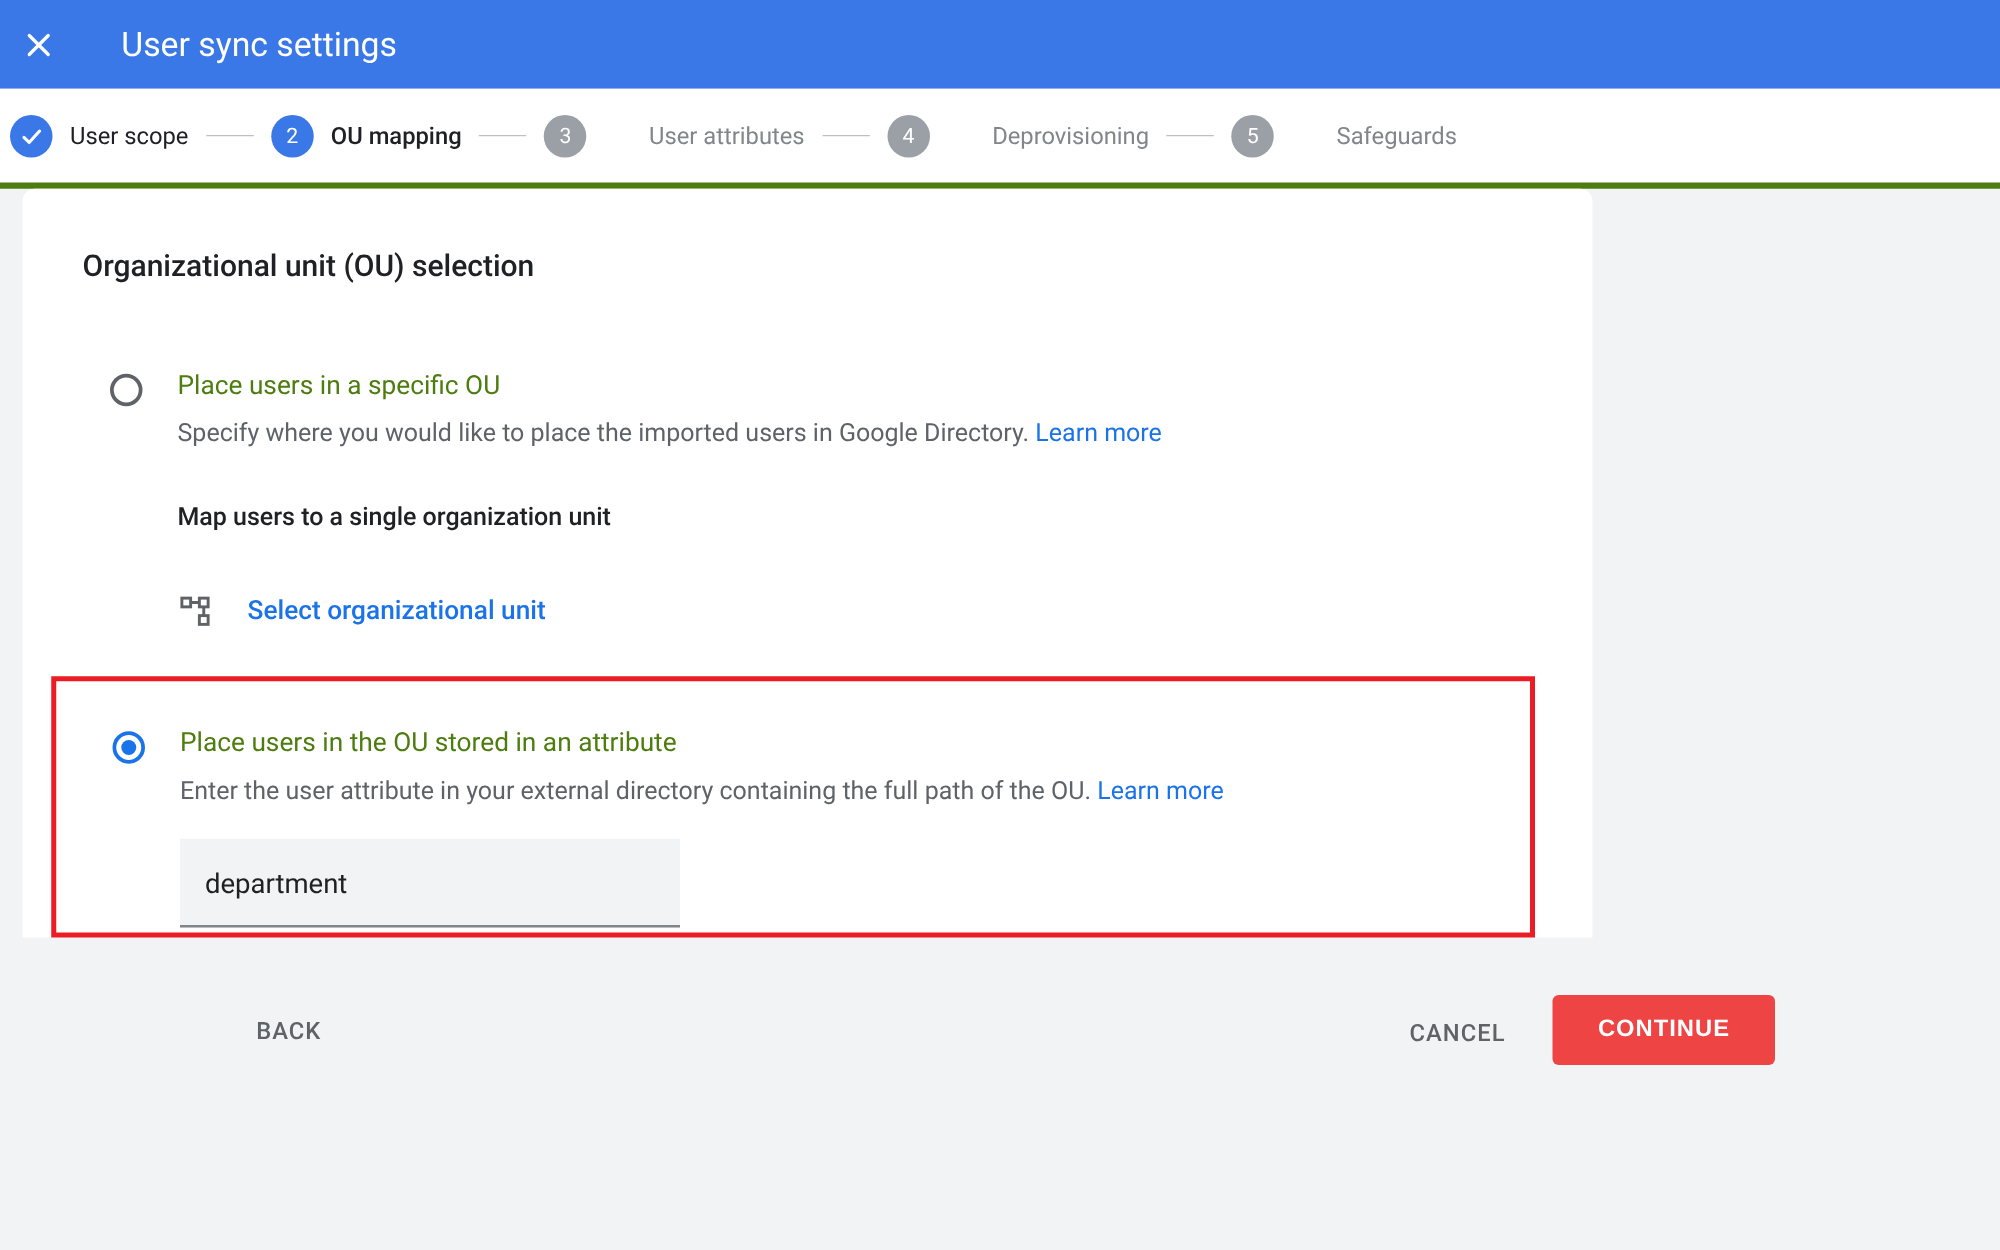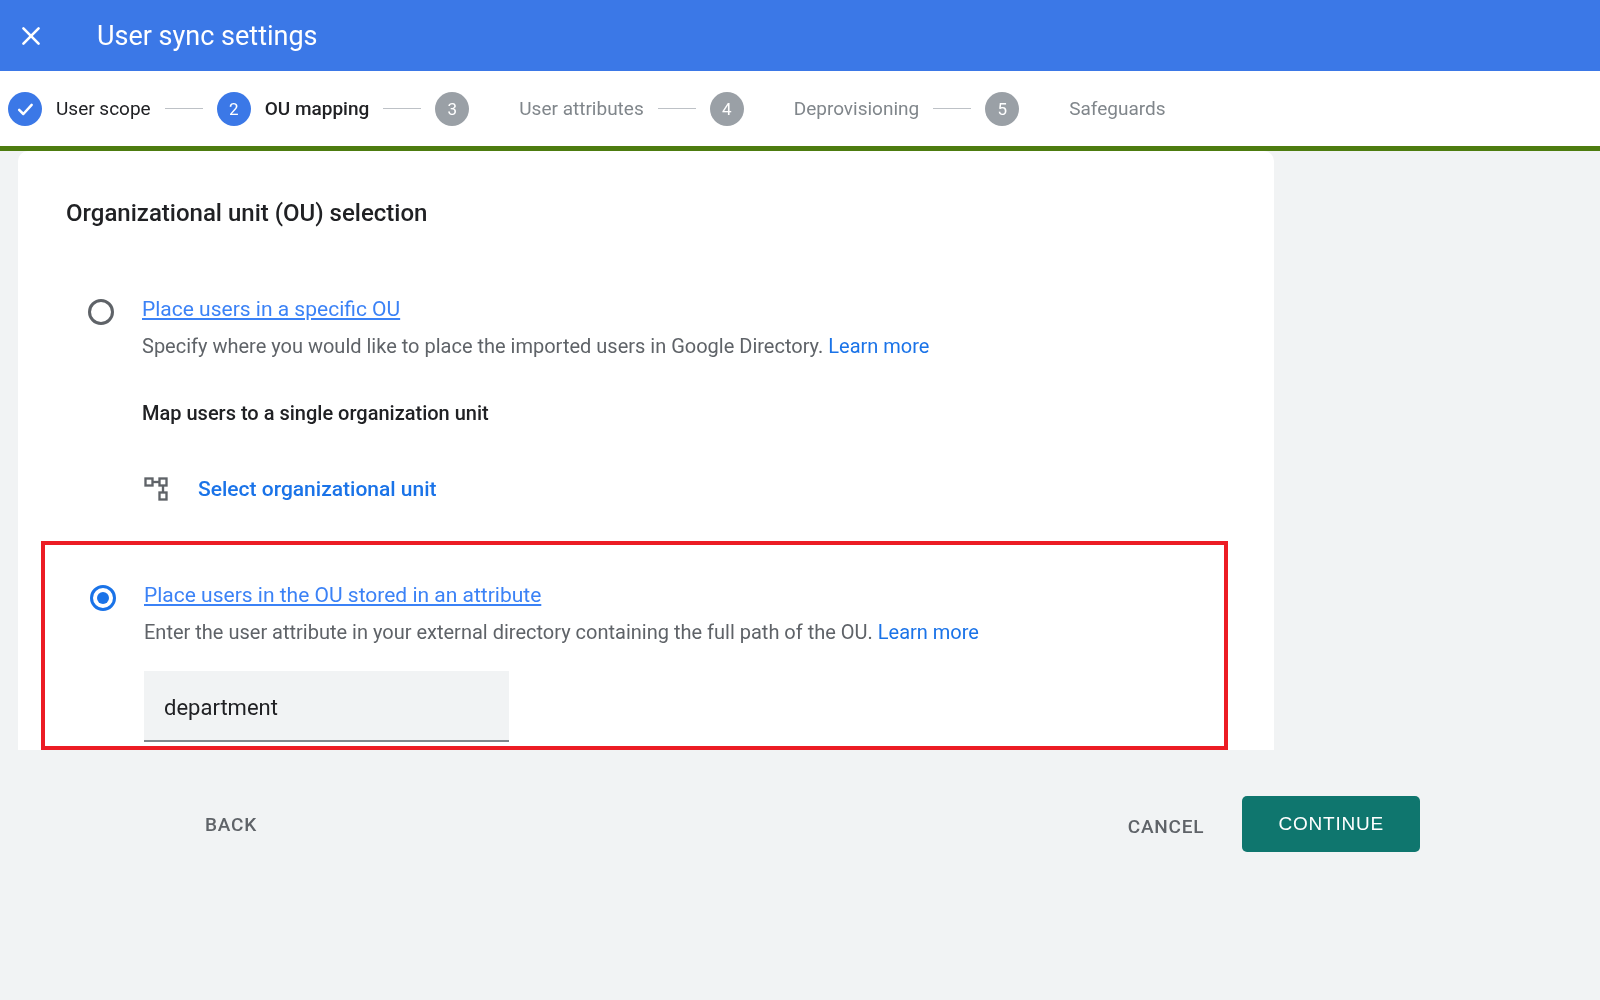--- a/index.html
+++ b/index.html
@@ -104,23 +104,22 @@
   .radio.unchecked { border: 3px solid #5f6368; }
   .radio.checked { border: 3px solid #1a73e8; }
   .radio.checked::after {
     content: '';
     width: 12px; height: 12px; border-radius: 50%;
     background: #1a73e8;
   }
   .option-content { flex: 1; }
   .option-title {
     font-size: 21px;
-    color: #3b82f6;
+    color: #4d7c0f;
     margin-bottom: 10px;
-    text-decoration: underline;
   }
   .option-desc {
     font-size: 20px;
     color: #5f6368;
     line-height: 1.5;
   }
   .learn-more {
     color: #1a73e8;
     cursor: pointer;
   }
@@ -148,21 +147,21 @@
   .option1 { padding-left: 22px; }
 
   .attr-input-wrap { margin-top: 24px; }
   .attr-input {
     background: #f1f3f4;
     border: none;
     border-bottom: 2px solid #80868b;
     padding: 24px 20px 20px 20px;
     font-size: 22px;
     color: #202124;
-    width: 365px;
+    width: 400px;
     outline: none;
     font-family: inherit;
   }
 
   .highlight-box {
     border: 4px solid #ec1c24;
     margin-left: -25px;
     margin-right: -2px;
     margin-top: 38px;
     padding: 38px 0 4px 45px;
@@ -180,24 +179,24 @@
   .footer-left, .footer-right { display: flex; gap: 30px; align-items:flex-end; }
   .text-btn {
     font-size: 19px;
     font-weight: 500;
     letter-spacing: 0.8px;
     color: #5f6368;
     cursor: pointer;
     padding: 14px 8px;
   }
   .primary-btn {
-    background: #0f766e;
+    background: #ef4444;
     color: #fff;
     font-size: 19px;
-    font-weight: 400;
+    font-weight: 700;
     letter-spacing: 0.8px;
     padding: 17px 36px;
     border-radius: 5px;
     cursor: pointer;
     border: none;
   }
 </style>
 </head>
 <body>
 

